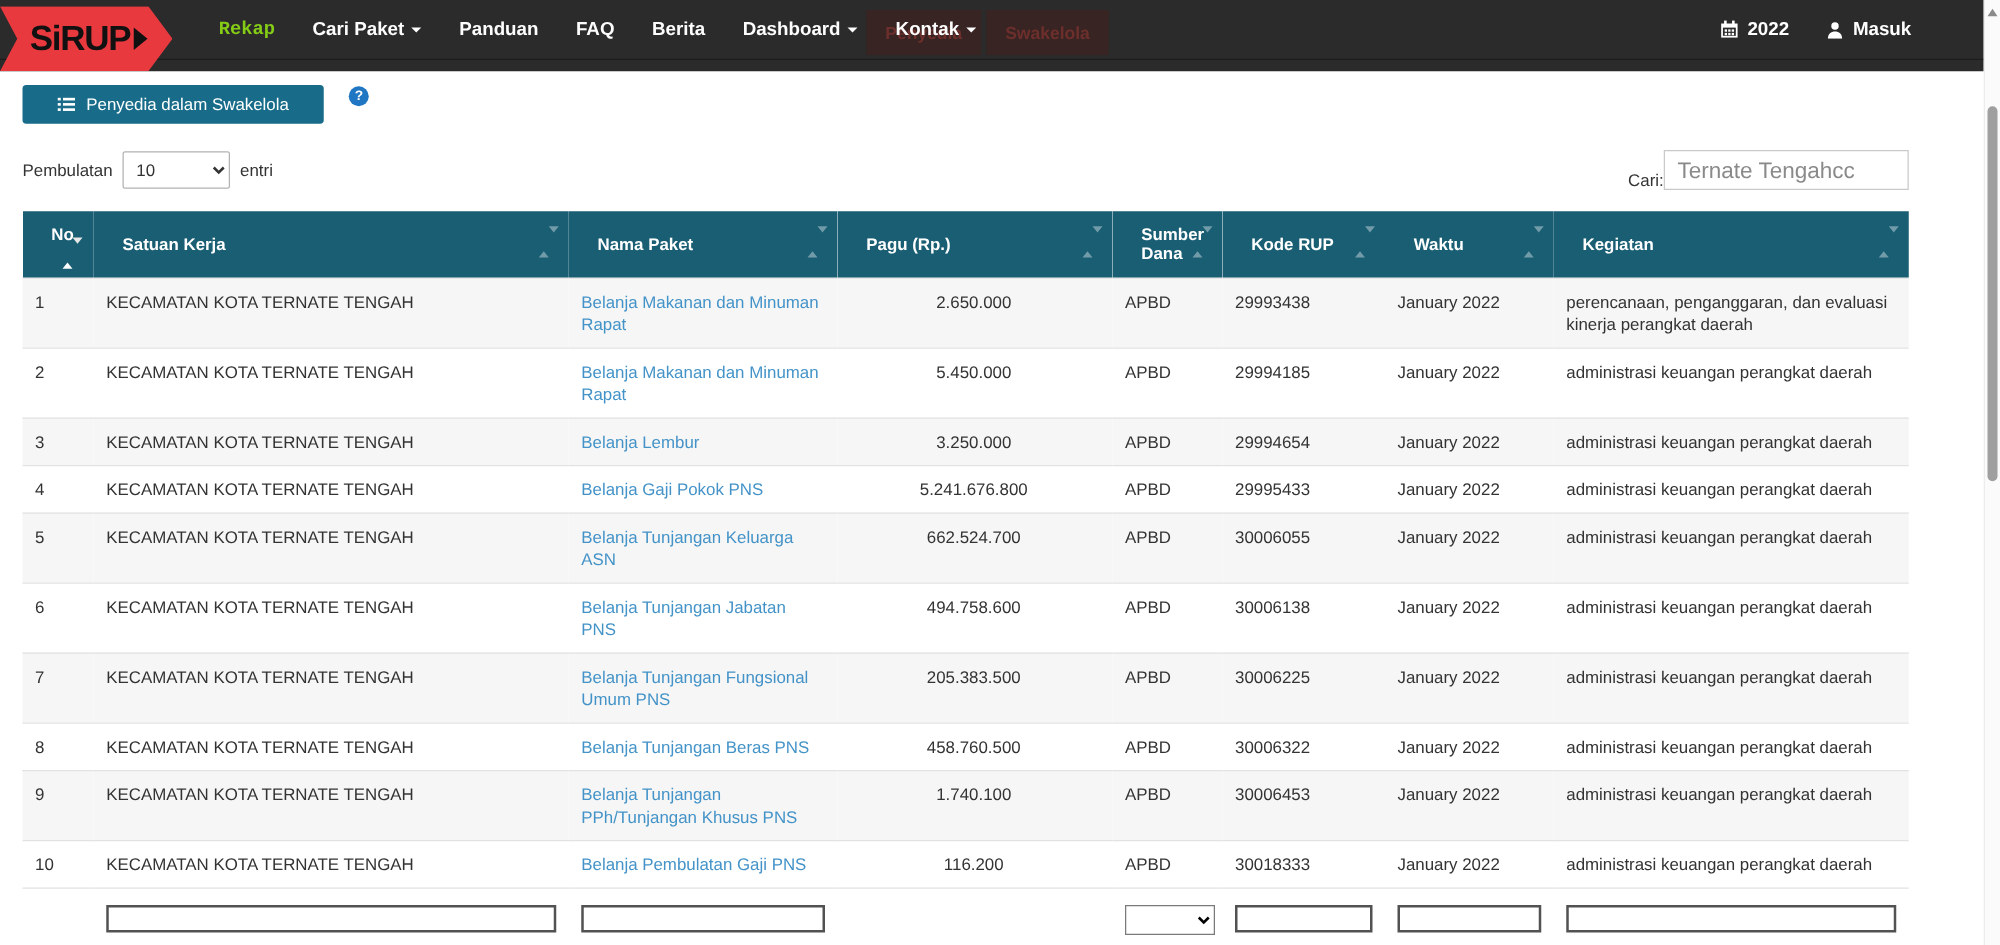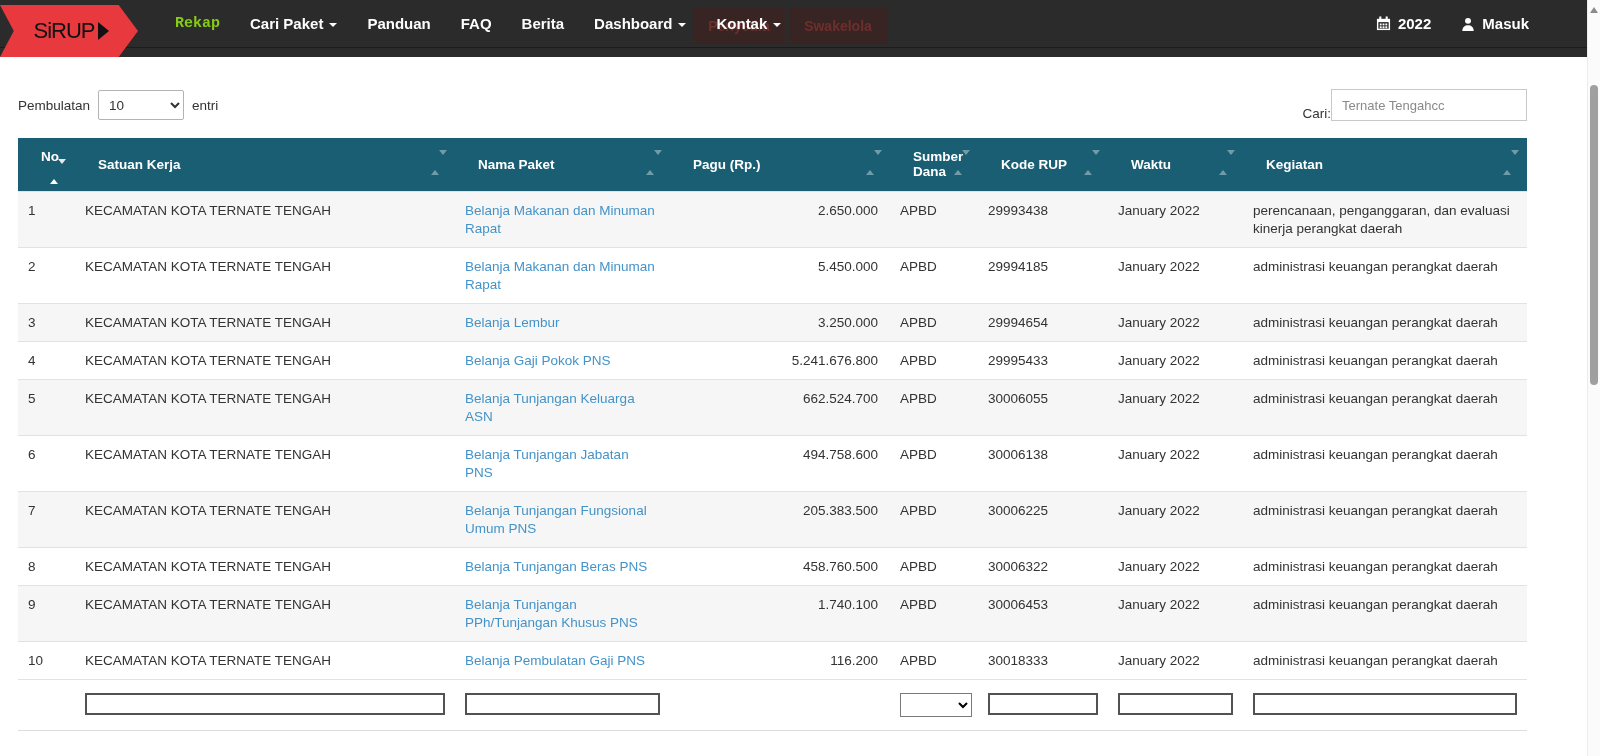--- a/index.html
+++ b/index.html
@@ -10,21 +10,21 @@
   }
 
   
   .navbar { position:absolute; left:0; top:0; width:1587px; height:57px; background:#2b2b2b; }
   .nav-inner-line { position:absolute; left:0; top:47px; width:100%; height:1px; background:#1c1c1c; }
   .logo {
     position:absolute; left:0; top:5px; width:138px; height:52px; background:#e8393f;
     clip-path:polygon(0 0, 86% 0, 100% 50%, 86% 100%, 0 100%, 10% 50%);
     display:flex; align-items:center; justify-content:center; z-index:3;
   }
-  .logo-text { color:#111; font-size:22px; font-weight:normal; letter-spacing:-1px; padding-left:4px; }
+  .logo-text { color:#111; font-size:28px; font-weight:bold; letter-spacing:-1px; padding-left:4px; }
   .logo-arrow { width:0; height:0; border-top:9px solid transparent; border-bottom:9px solid transparent; border-left:11px solid #111; margin-left:3px; }
   .nav-menu { position:absolute; left:160px; top:0; height:47px; display:flex; align-items:center; z-index:2; list-style:none; margin:0; padding:0; }
   .nav-item { padding:0 15px; color:#fdfdfd; font-size:15px; font-weight:bold; cursor:pointer; white-space:nowrap; }
   .nav-item.active { color:#84cc16;font-family:Liberation Mono, monospace; }
   .caret { display:inline-block; margin-left:6px; border-left:4px solid transparent; border-right:4px solid transparent; border-top:4px solid #fdfdfd; vertical-align:middle; }
   .ghost-tab {
     position:absolute; top:8px; height:36px; background:#392424; color:#6d2f2b;
     font-size:14px; font-weight:bold; display:flex; align-items:center; justify-content:center; z-index:1;
   }
   .ghost-penyedia { left:693px; width:92px; }
@@ -48,39 +48,39 @@
   }
   .help-circle {
     margin-top:1px; width:16px; height:16px; border-radius:50%; background:#1f76c2; color:#fff;
     font-size:11px; font-weight:bold; display:flex; align-items:center; justify-content:center; cursor:pointer;
   }
 
   .controls { margin-top:21px; display:flex; justify-content:space-between; align-items:center; font-size:13.5px; }
   .length-wrap { display:flex; align-items:center; gap:8px; }
   .length-select { width:86px; height:30px; border:1px solid #b3b3b3; border-radius:2px; font-size:13.5px; padding:0 6px; color:#333; background:#fff; font-family:"Liberation Sans",sans-serif; }
   .search-wrap { display:flex; align-items:flex-end; gap:0; }
-  .search-input { width:196px; height:32px; border:1px solid #c9c9c9; padding:0 10px; font-size:13px; color:#8a8a8a; font-family:"Liberation Sans",sans-serif; }
+  .search-input { width:196px; height:32px; border:1px solid #c9c9c9; padding:0 10px; font-size:18px; color:#8a8a8a; font-family:"Liberation Sans",sans-serif; }
 
   
   table.data { margin-top:17px; width:100%; border-collapse:collapse; table-layout:fixed; }
   thead th {
     background:#1a5e74; color:#fff; font-size:13.5px; font-weight:bold; text-align:left;
     vertical-align:middle; padding:9px 26px 9px 23px; height:53px; position:relative; cursor:pointer;
   }
   .sorter { position:absolute; right:8px; top:17px; display:inline-block; }
   .sorter .tri-up { width:0; height:0; border-left:4px solid transparent; border-right:4px solid transparent; border-bottom:5px solid rgba(255,255,255,.38); margin-bottom:2px; }
   .sorter .tri-down { width:0; height:0; border-left:4px solid transparent; border-right:4px solid transparent; border-top:5px solid rgba(255,255,255,.38); }
   th.no-col .sorter { position:static; display:inline-block; margin-left:9px; vertical-align:top; }
   th.no-col .tri-up { border-bottom-color:#fff; }
   th.no-col .tri-down { border-top-color:#e8e8e8; }
 
   tbody td { font-size:13.5px; color:#333; padding:10px 10px 9px 10px; vertical-align:top; border-top:1px solid #e2e2e2; line-height:18px; }
   tbody tr.odd { background:#f6f6f6; }
   tbody a { color:#4493c8; text-decoration:none; cursor:pointer; }
-  td.num { text-align:right; padding-right:12px; }
+  td.num { text-align:center; padding-right:12px; }
 
   tr.filter-row td { padding:13px 10px; border-top:1px solid #e2e2e2; border-bottom:1px solid #dddddd; }
   .col-filter-input { width:100%; height:22px; border:2px solid #525252; font-size:12px; padding:0 4px; font-family:"Liberation Sans",sans-serif; }
   .col-filter-select { width:72px; height:24px; border:1px solid #7a7a7a; background:#fff; font-size:12px; font-family:"Liberation Sans",sans-serif; }
 </style>
 </head>
 <body>
 
 <div class="navbar">
   <div class="nav-inner-line"></div>
@@ -135,20 +135,38 @@
   </div>
 </div>
 
 <div class="scrollbar">
   <div class="scroll-arrow-up"></div>
   <div class="scroll-thumb"></div>
 </div>
 
 <div class="content">
 
+  <div class="toolbar">
+    <button class="btn-teal">
+      <svg width="14" height="13" viewBox="0 0 16 14">
+        <g fill="#fff">
+          <rect x="0" y="1" width="3" height="2.4"></rect>
+            <rect x="5" y="1" width="11" height="2.4"></rect>
+          <rect x="0" y="5.8" width="3" height="2.4"></rect>
+            <rect x="5" y="5.8" width="11" height="2.4"></rect>
+          <rect x="0" y="10.6" width="3" height="2.4"></rect>
+            <rect x="5" y="10.6" width="11" height="2.4"></rect>
+        </g>
+      </svg>
+      <span>Penyedia dalam Swakelola</span>
+    </button>
+    <div class="help-circle">
+      <span>?</span>
+    </div>
+  </div>
 
   <div class="controls">
     <div class="length-wrap">
       <span>Pembulatan</span>
       <select class="length-select" id="length-select"><option>10</option></select>
       <span>entri</span>
     </div>
     <div class="search-wrap">
       <span>Cari:</span>
       <input class="search-input" type="text" value="Ternate Tengahcc" style="">

